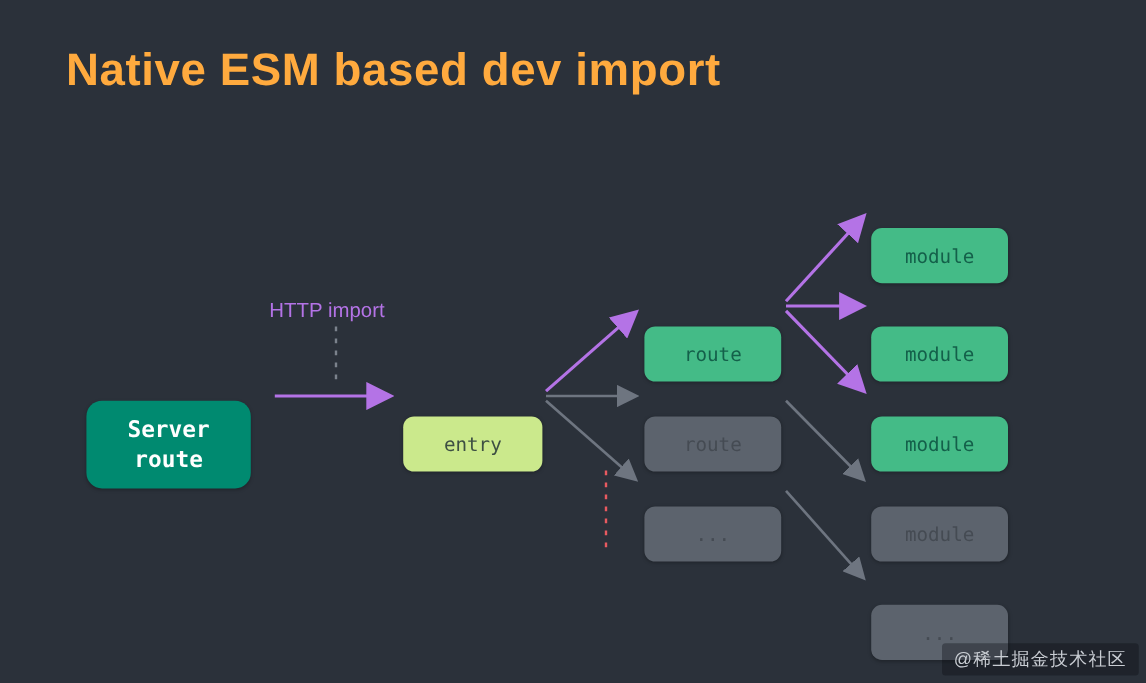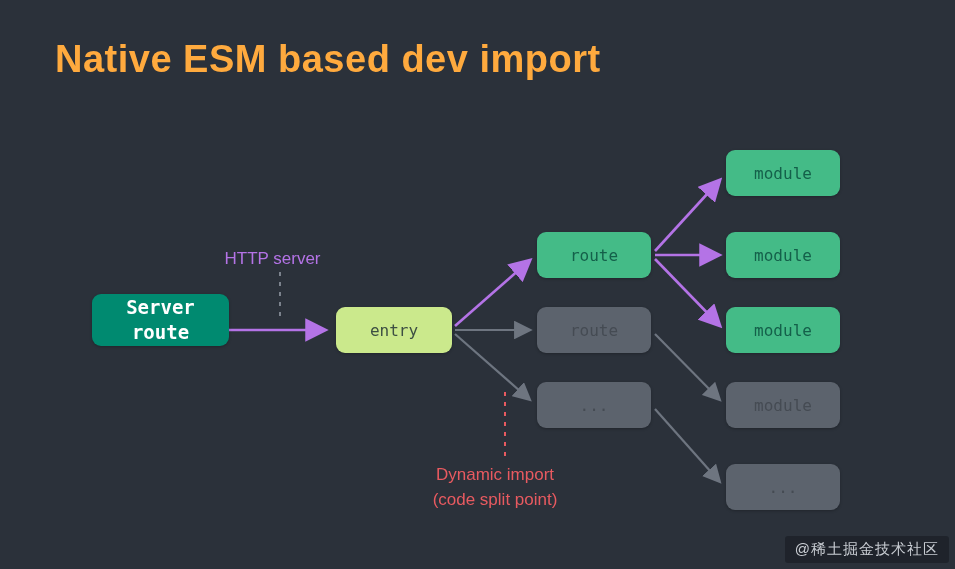--- a/index.html
+++ b/index.html
@@ -25,20 +25,21 @@
   .dash.grey { stroke: var(--dash_grey, #7b828c); }
   .dash.red  { stroke: var(--red, #e85a60); }
   .mk.purple { fill: var(--purple, #b473e6); }
   .mk.grey   { fill: var(--grey_arrow, #6e7580); }
 
   .node {
     position: absolute; border-radius: 9px;
     display: flex; flex-direction: column; align-items: center; justify-content: center;
     font-family: "DejaVu Sans Mono", monospace; font-size: 16px;
     box-shadow: 0 1px 3px rgba(0,0,0,0.25);
+    margin-top: 40px;
   }
   .node.teal {
     background: var(--teal, #008a70); color: #ffffff;
     font-weight: bold; font-size: 19px; line-height: 1.3; text-align: center;
   }
   .node.lime  { background: var(--entry_bg, #cbe98c); color: var(--entry_text, #3d4f43); }
   .node.green { background: var(--green_bg, #44bb87); color: var(--green_text, #14604a); }
   .node.grey  { background: var(--grey_bg, #5c636d); color: var(--grey_text, #454b53); }
 
   .annotation { position: absolute; text-align: center; font-size: 17px; }
@@ -78,21 +79,21 @@
     <path class="edge purple" d="M655,255 L718,255" marker-end="url(#mk-purple)"></path>
     <path class="edge purple" d="M655,259 L719,325" marker-end="url(#mk-purple)"></path>
 
     <path class="edge grey" d="M655,334 L719,399" marker-end="url(#mk-grey)"></path>
     <path class="edge grey" d="M655,409 L719,481" marker-end="url(#mk-grey)"></path>
 
     <path class="dash grey" d="M280,272 L280,321"></path>
     <path class="dash red" d="M505,392 L505,457"></path>
   </svg>
 
-  <div class="node teal" style="left:92px; top:294px; width:137px; height:52px;">
+  <div class="node teal" style="left:72px; top:294px; width:137px; height:73px;border-radius:13px;">
     <div>Server</div>
     <div>route</div>
   </div>
 
   <div class="node lime" style="left:336px; top:307px; width:116px; height:46px;">
     <span>entry</span>
   </div>
 
   <div class="node green" style="left:537px; top:232px; width:114px; height:46px;">
     <span>route</span>
@@ -113,22 +114,18 @@
   <div class="node green" style="left:726px; top:307px; width:114px; height:46px;">
     <span>module</span>
   </div>
   <div class="node grey" style="left:726px; top:382px; width:114px; height:46px;">
     <span>module</span>
   </div>
   <div class="node grey" style="left:726px; top:464px; width:114px; height:46px;">
     <span>...</span>
   </div>
 
-  <div class="annotation purple" style="left:200px; top:249px; width:145px;">HTTP server</div>
+  <div class="annotation purple" style="left:200px; top:249px; width:145px;">HTTP import</div>
 
-  <div class="annotation red" style="left:400px; top:463px; width:190px;">
-    <div>Dynamic import</div>
-    <div>(code split point)</div>
-  </div>
 
 </div>
 
 <div class="watermark">@稀土掘金技术社区</div>
 
 </body></html>

